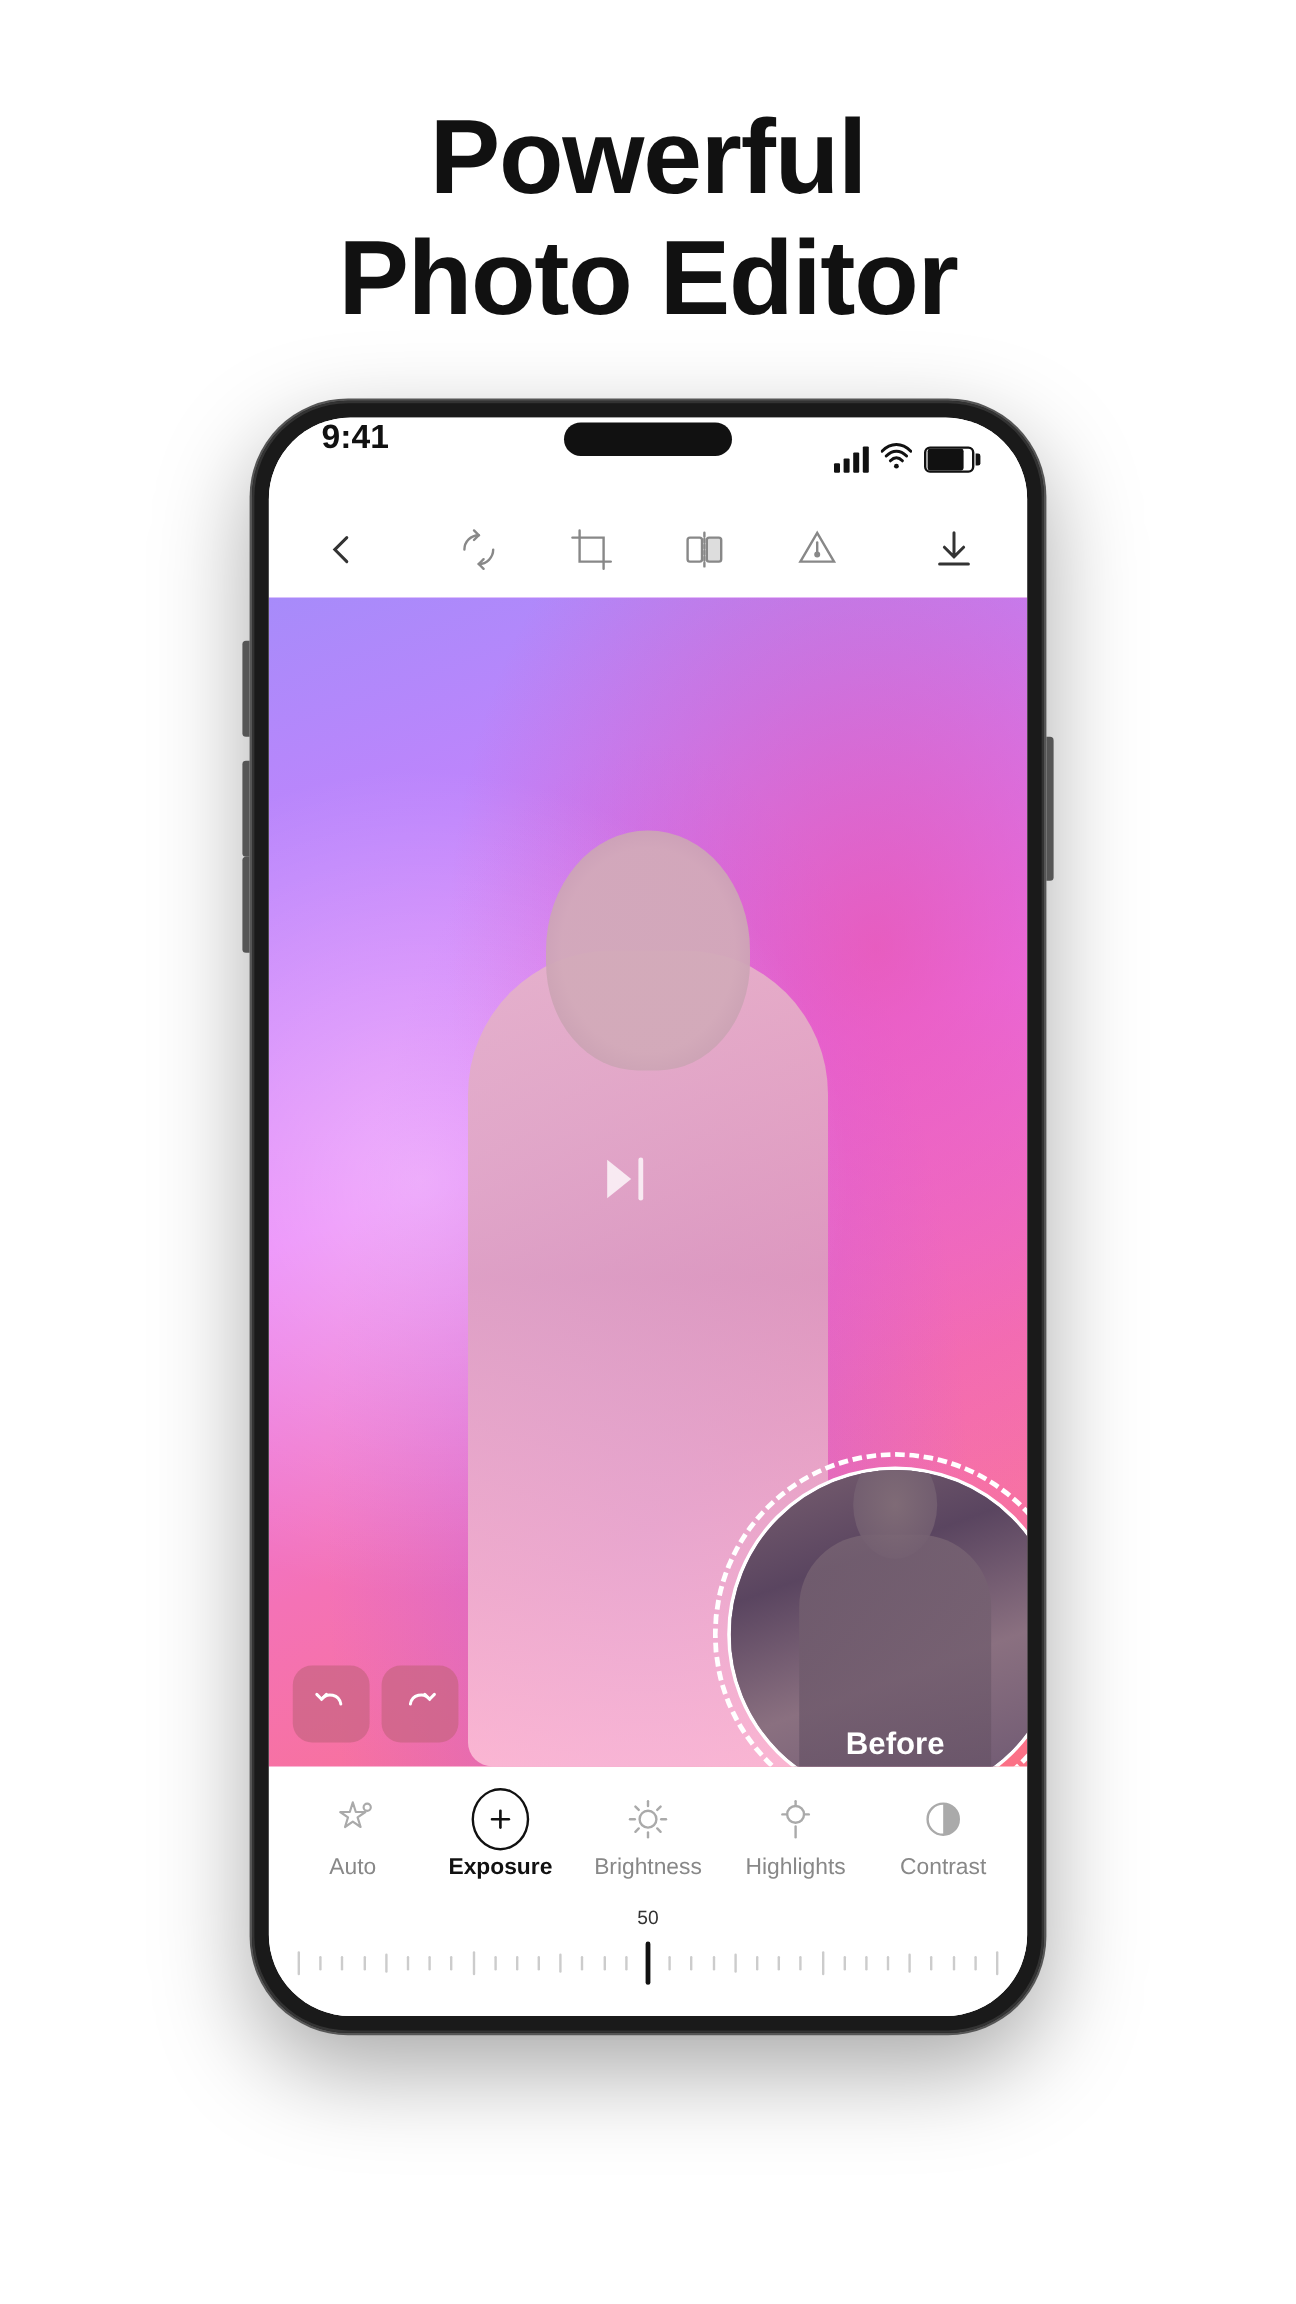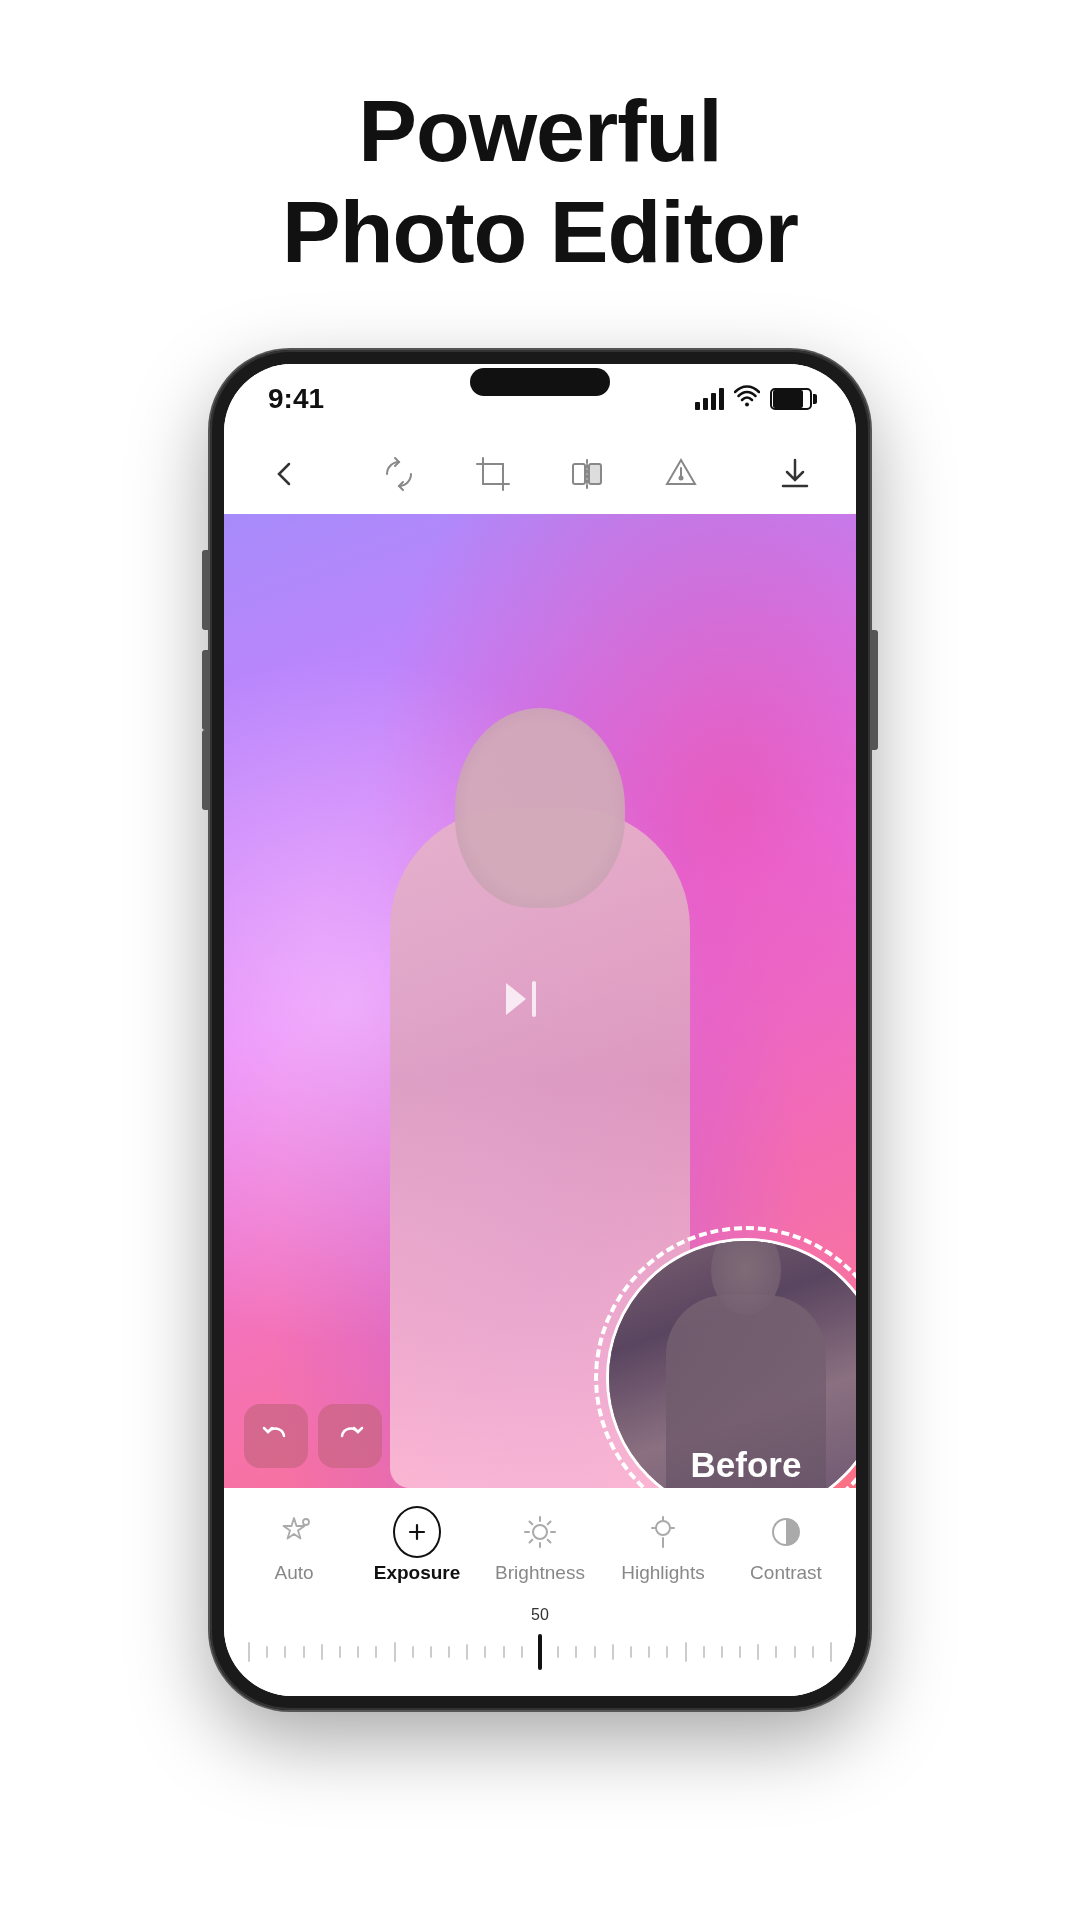--- a/index.html
+++ b/index.html
@@ -11,21 +11,21 @@
       font-family: -apple-system, BlinkMacSystemFont, 'Helvetica Neue', Arial, sans-serif;
       overflow: hidden;
       display: flex;
       flex-direction: column;
       align-items: center;
     }
 
     .page-title {
       text-align: center;
       margin-top: 80px;
-      margin-bottom: 68px;
+      margin-bottom: 52px;
     }
 
     .page-title h1 {
       font-size: 88px;
       font-weight: 900;
       line-height: 1.15;
       color: #111;
       letter-spacing: -1px;
     }
 
@@ -75,21 +75,20 @@
       overflow: hidden;
       display: flex;
       flex-direction: column;
     }
 
     
     .status-bar {
       height: 70px;
       background: #fff;
       display: flex;
-      align-items: center;
       justify-content: space-between;
       padding: 0 44px;
       flex-shrink: 0;
     }
 
     .status-time {
       font-size: 28px;
       font-weight: 600;
       color: #111;
     }
@@ -288,21 +287,21 @@
       position: relative;
       border: 3px solid white;
     }
 
     .before-label {
       position: absolute;
       bottom: 30px;
       left: 50%;
       transform: translateX(-50%);
       color: white;
-      font-size: 35px;
+      font-size: 26px;
       font-weight: 700;
       white-space: nowrap;
       margin-top: 18px;
     }
 
     
     .arrow-indicator {
       position: absolute;
       top: 50%;
       right: 310px;

